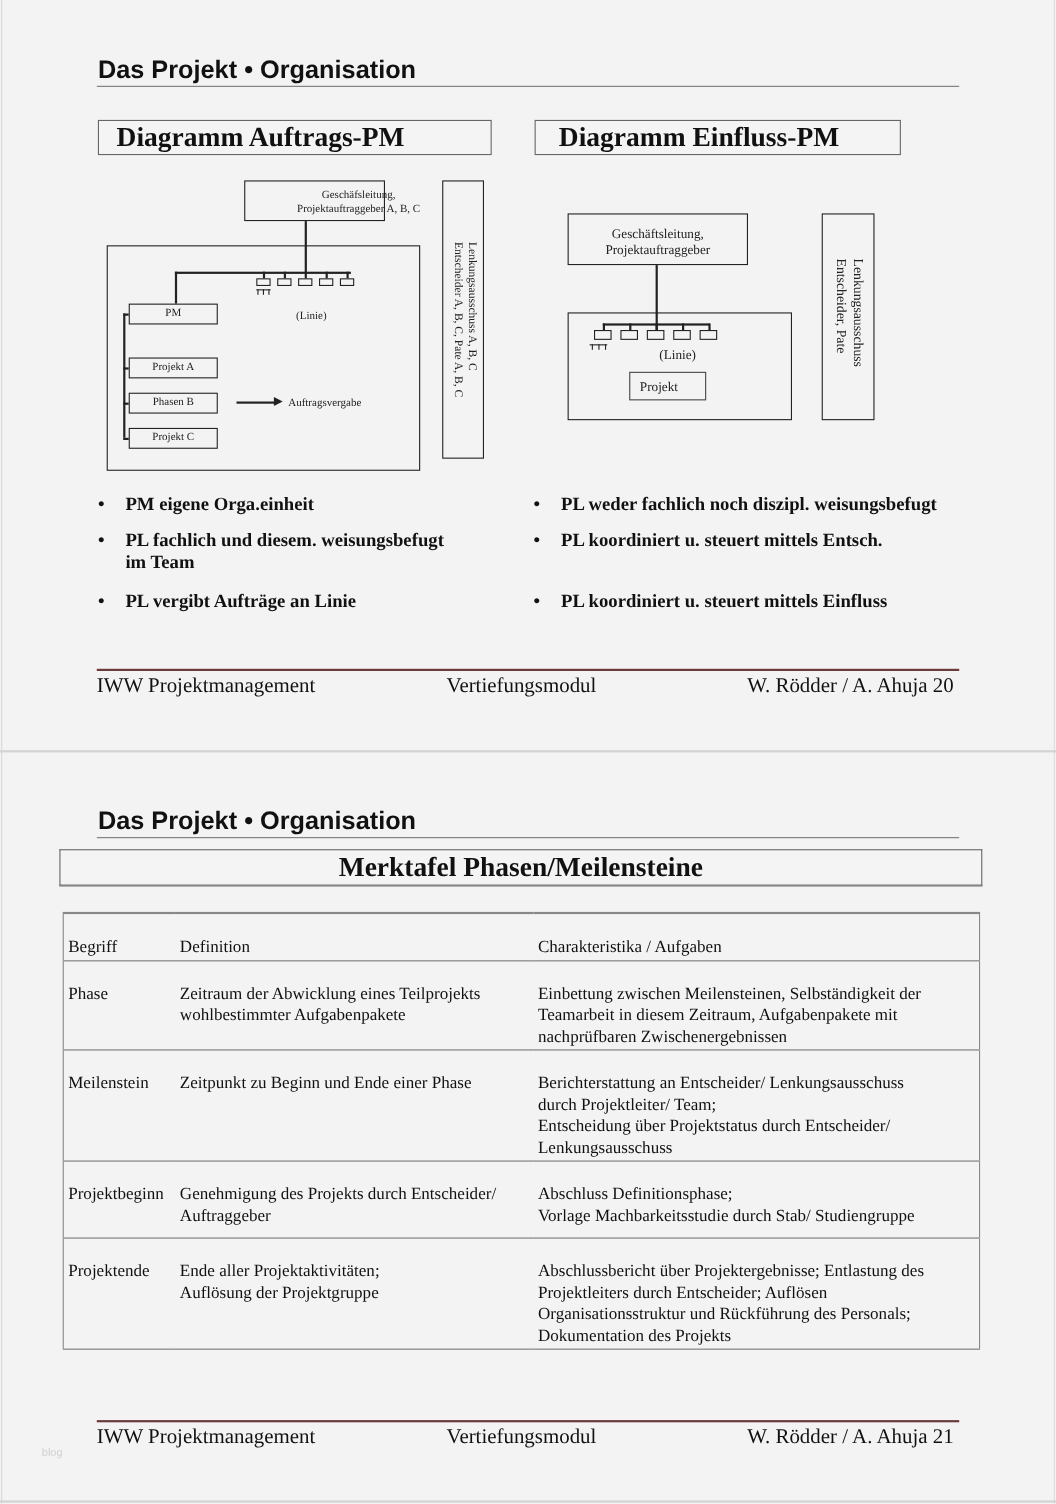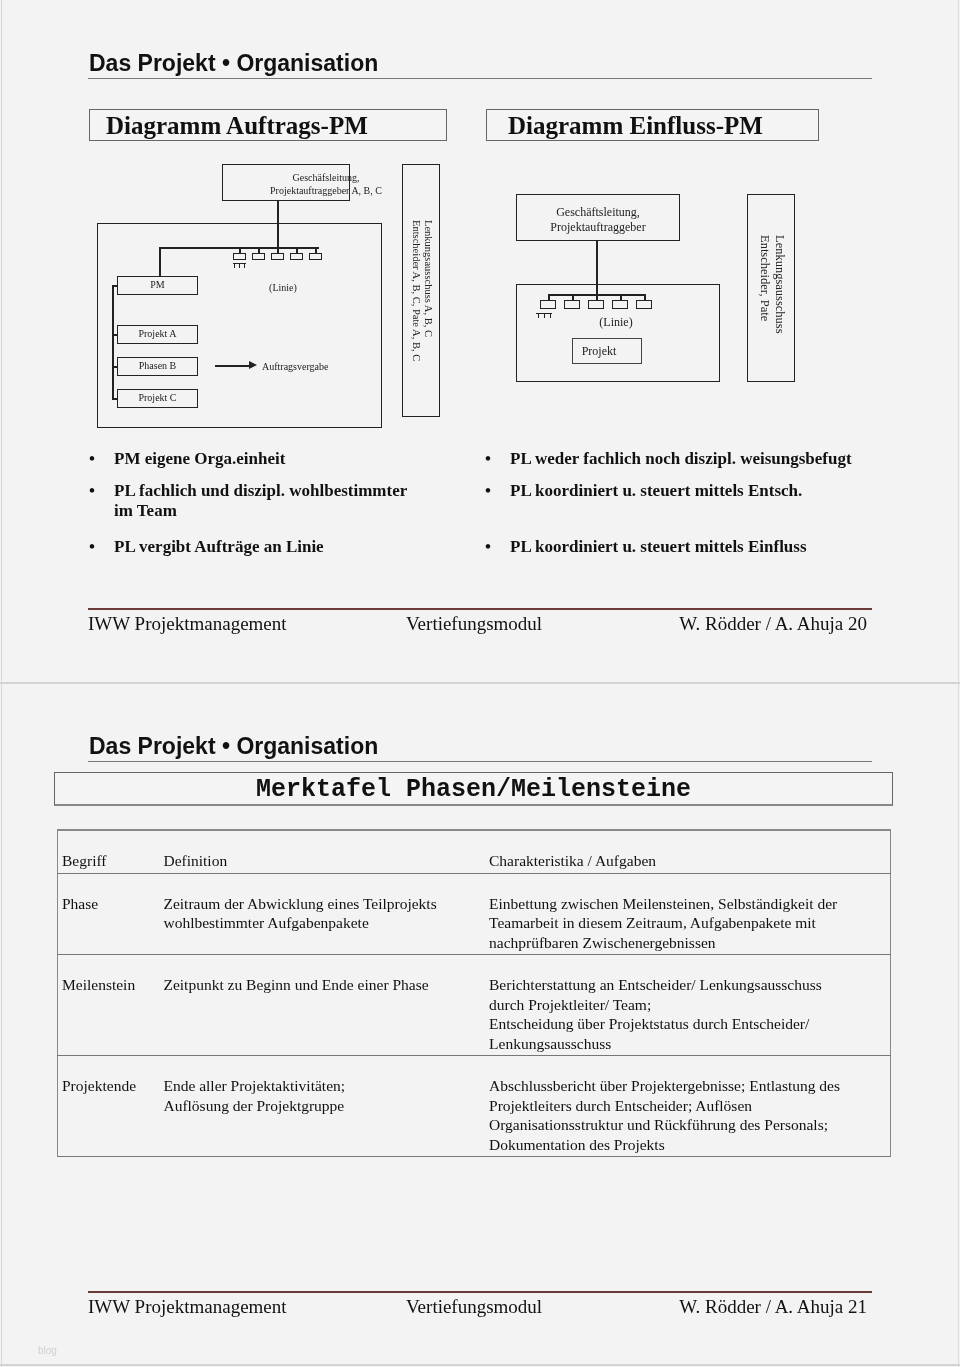--- a/index.html
+++ b/index.html
@@ -44,21 +44,21 @@
   .footer { position: absolute; left: 88px; width: 784px; font-family: "Liberation Serif", serif; font-size: 19px; color: #111; white-space: nowrap; }
   .footer span { position: absolute; top: 0; }
 
   table.merk {
     position: absolute; left: 57px; top: 829px; width: 834px;
     border-collapse: collapse; font-family: "Liberation Serif", serif; font-size: 15.5px; color: #111;
   }
   table.merk td { vertical-align: top; padding: 20px 4px 2px 4px; line-height: 19.5px; }
   table.merk tr { border-bottom: 1.5px solid #777; }
   table.merk { border-top: 2px solid #888; border-left: 1.5px solid #888; border-right: 1.5px solid #888; }
-  .watermark { position: absolute; left: 38px; top: 1316px; font-family: "Liberation Sans", sans-serif; font-size: 10px; color: #d0d0d0; margin-top: 29px; }
+  .watermark { position: absolute; left: 38px; top: 1316px; font-family: "Liberation Sans", sans-serif; font-size: 10px; color: #d0d0d0; }
 </style>
 </head>
 <body>
 
 <div class="page-edge-left"></div>
 <div class="page-edge-right"></div>
 <div class="page-sep"></div>
 <div class="page-bottom"></div>
 
 <div>
@@ -164,21 +164,21 @@
     </div>
   </div>
 
   <div class="bullets" style="left:89px; top:449px;">
     <div class="bullet" style="top:0;">
       <span class="dot">•</span>
       <span class="btxt">PM eigene Orga.einheit</span>
     </div>
     <div class="bullet" style="top:32px;">
       <span class="dot">•</span>
-      <span class="btxt">PL fachlich und diszipl. wohlbestimmter</span>
+      <span class="btxt">PL fachlich und diesem. weisungsbefugt</span>
     </div>
     <div class="bullet" style="top:52px;">
       <span class="btxt">im Team</span>
     </div>
     <div class="bullet" style="top:88px;">
       <span class="dot">•</span>
       <span class="btxt">PL vergibt Aufträge an Linie</span>
     </div>
   </div>
 
@@ -202,21 +202,21 @@
     <span style="left:0;">IWW Projektmanagement</span>
     <span style="left:318px;">Vertiefungsmodul</span>
     <span style="right:5px;">W. Rödder / A. Ahuja 20</span>
   </div>
 </div>
 
 <div>
   <div class="slide-title" style="top:733px;">Das Projekt • Organisation</div>
   <div class="title-rule" style="top:761px;"></div>
 
-  <div class="boxed-heading" style="left:54px; top:772px; width:839px; height:34px; text-align:center; padding-top:2px; border-bottom:2px solid #888;font-family:Liberation Mono, monospace;">Merktafel Phasen/Meilensteine</div>
+  <div class="boxed-heading" style="left:54px; top:772px; width:839px; height:34px; text-align:center; padding-top:2px; border-bottom:2px solid #888;">Merktafel Phasen/Meilensteine</div>
 
   <table class="merk">
     <colgroup>
       <col style="width:102px;">
       <col style="width:326px;">
       <col style="width:406px;">
     </colgroup>
     <tbody>
         <tr>
       <td>Begriff</td>
@@ -241,20 +241,31 @@
         <div>Zeitpunkt zu Beginn und Ende einer Phase</div>
       </td>
       <td>
         <div>Berichterstattung an Entscheider/ Lenkungsausschuss</div>
         <div>durch Projektleiter/ Team;</div>
         <div>Entscheidung über Projektstatus durch Entscheider/</div>
         <div>Lenkungsausschuss</div>
       </td>
     </tr>
     <tr>
+      <td style="white-space:nowrap;">Projektbeginn</td>
+      <td>
+        <div>Genehmigung des Projekts durch Entscheider/</div>
+        <div>Auftraggeber</div>
+      </td>
+      <td style="padding-bottom:10px;">
+        <div>Abschluss Definitionsphase;</div>
+        <div>Vorlage Machbarkeitsstudie durch Stab/ Studiengruppe</div>
+      </td>
+    </tr>
+    <tr>
       <td>Projektende</td>
       <td>
         <div>Ende aller Projektaktivitäten;</div>
         <div>Auflösung der Projektgruppe</div>
       </td>
       <td>
         <div>Abschlussbericht über Projektergebnisse; Entlastung des</div>
         <div>Projektleiters durch Entscheider; Auflösen</div>
         <div>Organisationsstruktur und Rückführung des Personals;</div>
         <div>Dokumentation des Projekts</div>

